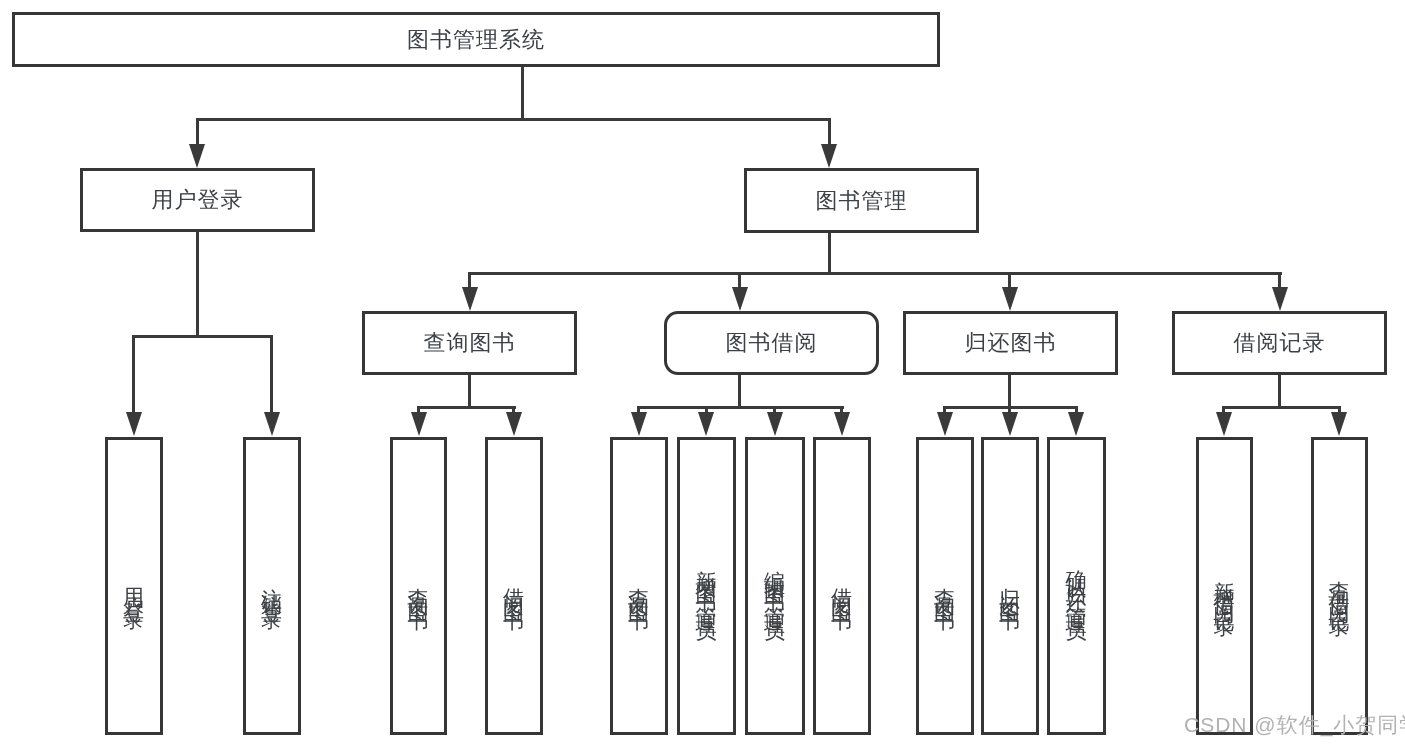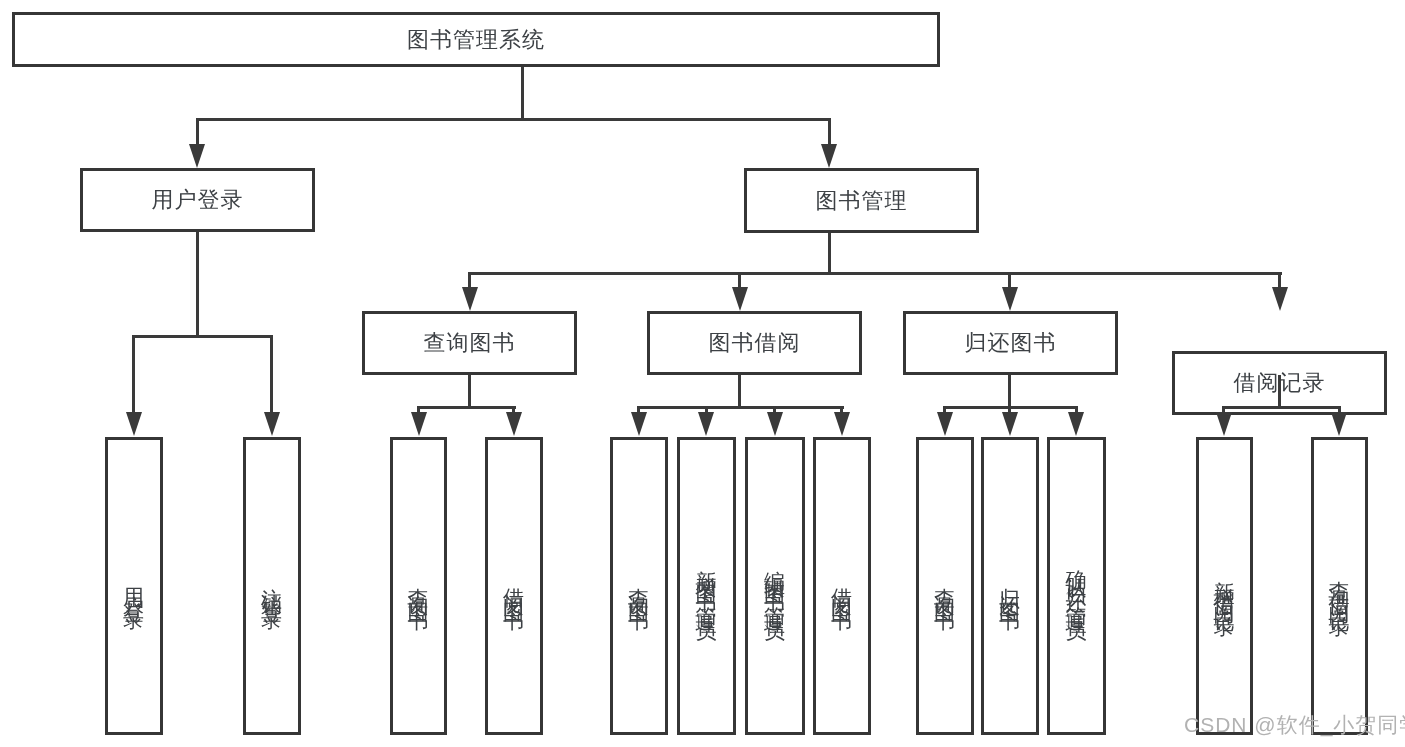--- a/index.html
+++ b/index.html
@@ -90,23 +90,23 @@
   <div class="vline" style="left:468px; top:272px; height:16px;"></div>
   <div class="arrow" style="left:462px; top:287px;"></div>
   <div class="vline" style="left:738px; top:272px; height:16px;"></div>
   <div class="arrow" style="left:732px; top:287px;"></div>
   <div class="vline" style="left:1008px; top:272px; height:16px;"></div>
   <div class="arrow" style="left:1002px; top:287px;"></div>
   <div class="vline" style="left:1278px; top:272px; height:16px;"></div>
   <div class="arrow" style="left:1272px; top:287px;"></div>
 
   <div class="box" style="left:362px; top:311px; width:215px; height:64px;">查询图书</div>
-  <div class="box" style="left:647px; top:311px; width:215px; height:64px;">图书借阅</div>
+  <div class="box" style="left:664px; top:311px; width:215px; height:64px;border-radius:14px;">图书借阅</div>
   <div class="box" style="left:903px; top:311px; width:215px; height:64px;">归还图书</div>
-  <div class="box" style="left:1172px; top:311px; width:215px; height:64px;margin-top:40px;">借阅记录</div>
+  <div class="box" style="left:1172px; top:311px; width:215px; height:64px;">借阅记录</div>
 
   <div class="vline" style="left:468px; top:375px; height:34px;"></div>
   <div class="hline" style="left:417px; top:406px; width:99px;"></div>
   <div class="vline" style="left:417px; top:406px; height:9px;"></div>
   <div class="arrow" style="left:411px; top:412px;"></div>
   <div class="vline" style="left:512px; top:406px; height:9px;"></div>
   <div class="arrow" style="left:506px; top:412px;"></div>
 
   <div class="vline" style="left:738px; top:375px; height:34px;"></div>
   <div class="hline" style="left:637px; top:406px; width:207px;"></div>

